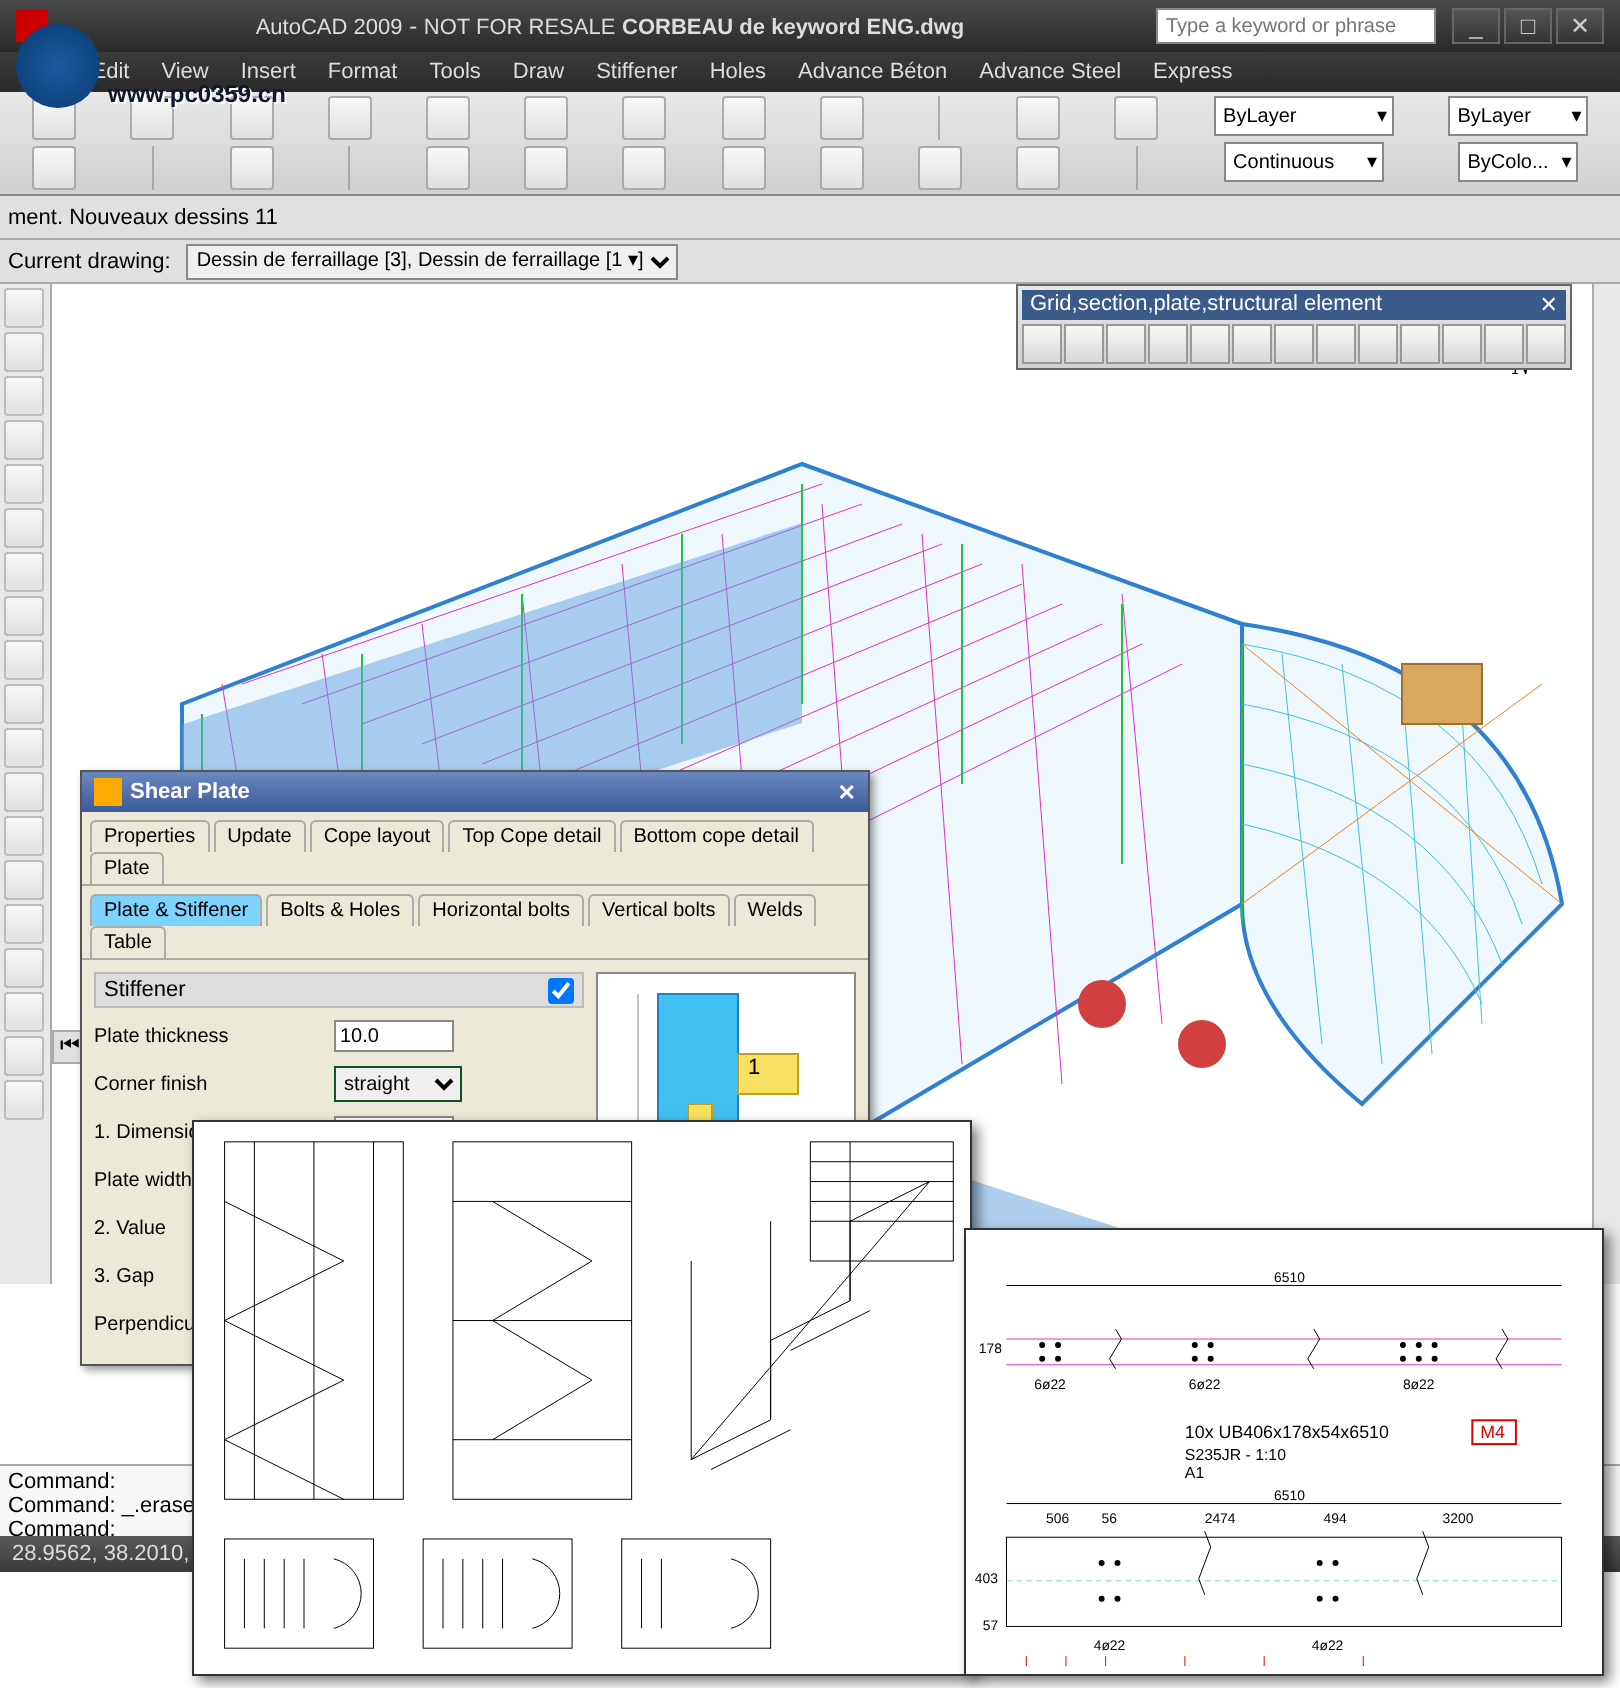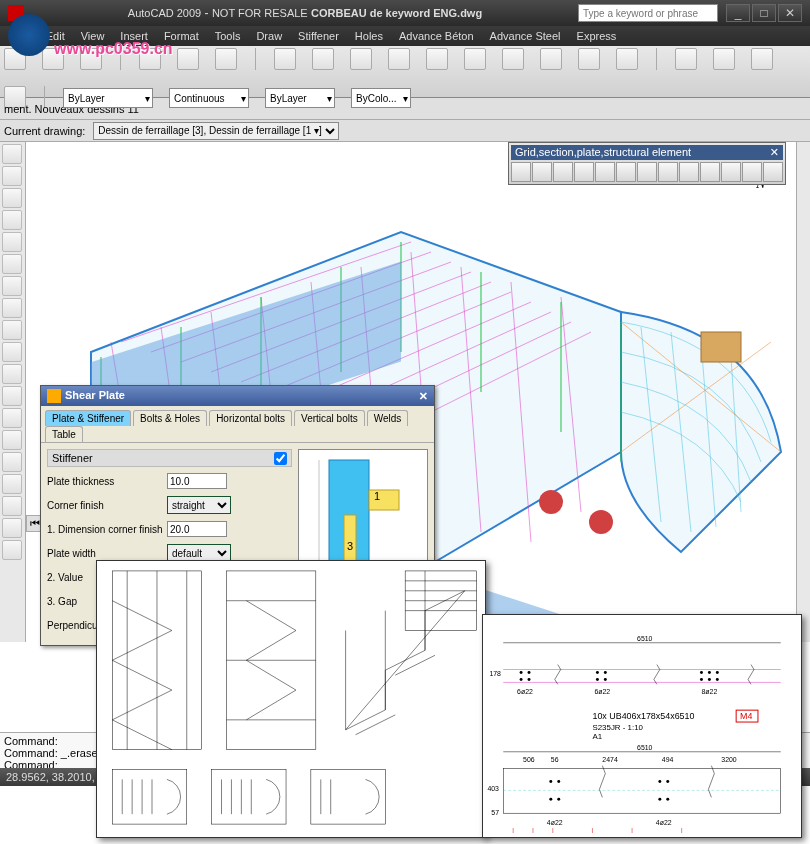--- a/index.html
+++ b/index.html
@@ -8,29 +8,29 @@
 .titlebar { background: linear-gradient(#4a4a4a, #2a2a2a); height: 26px; display: flex; align-items: center; color: #ddd; padding: 0 8px; }
 .titlebar .app-icon { width: 16px; height: 16px; background: #c00; margin-right: 8px; }
 .titlebar .title-text { flex: 1; text-align: center; font-size: 12px; }
 .titlebar .search-box { background: #fff; border: 1px solid #888; width: 140px; height: 18px; padding: 0 4px; font-size: 10px; }
 .titlebar .win-buttons { display: flex; gap: 2px; margin-left: 8px; }
 .titlebar .win-btn { width: 24px; height: 18px; background: linear-gradient(#555,#333); border: 1px solid #666; display: flex; align-items: center; justify-content: center; color: #ccc; font-size: 12px; }
 
 .menubar { background: linear-gradient(#3a3a3a, #2a2a2a); height: 20px; display: flex; color: #ddd; padding-left: 4px; align-items: center; }
 .menubar .menu-item { padding: 0 8px; font-size: 11px; }
 
-.ribbon { background: linear-gradient(#e8e8e8, #d0d0d0); height: 52px; border-bottom: 1px solid #888; display: flex; align-items: flex-end; padding: 2px 4px; gap: 16px; flex-wrap: wrap; }
+.ribbon { background: linear-gradient(#e8e8e8, #d0d0d0); height: 52px; border-bottom: 1px solid #888; display: flex; align-items: center; padding: 2px 4px; gap: 3px; flex-wrap: wrap; flex-direction: column; }
 .ribbon .tool-btn { width: 22px; height: 22px; background: linear-gradient(#f8f8f8,#e0e0e0); border: 1px solid #aaa; border-radius: 2px; }
 .ribbon .sep { width: 1px; height: 22px; background: #aaa; margin: 0 2px; }
 .ribbon .dropdown { background: #fff; border: 1px solid #888; height: 20px; padding: 0 16px 0 4px; display: flex; align-items: center; font-size: 10px; position: relative; }
 .ribbon .dropdown::after { content: "▾"; position: absolute; right: 2px; }
 
 .watermark { position: absolute; top: 12px; left: 8px; z-index: 100; display: flex; align-items: center; }
 .watermark .logo { width: 42px; height: 42px; background: radial-gradient(circle, #1a5aa0, #0a3a70); border-radius: 50%; }
-.watermark .url { color: #ec4899; font-weight: bold; font-size: 16px; margin-left: 4px; text-shadow: 1px 1px #fff; margin-top: 28px; }
+.watermark .url { color: #0f172a; font-weight: bold; font-size: 12px; margin-left: 4px; text-shadow: 1px 1px #fff; margin-top: 28px; }
 
 .toolbar-row2 { background: #e0e0e0; height: 22px; border-bottom: 1px solid #aaa; display: flex; align-items: center; padding: 0 4px; gap: 4px; font-size: 10px; }
 .toolbar-row2 label { margin-right: 4px; }
 .toolbar-row2 select { height: 18px; font-size: 10px; border: 1px solid #888; }
 
 .main-area { position: relative; height: 500px; background: #fff; overflow: hidden; }
 .left-toolbar { position: absolute; left: 0; top: 0; width: 26px; background: #e8e8e8; height: 100%; border-right: 1px solid #aaa; display: flex; flex-direction: column; padding: 2px; gap: 2px; }
 .left-toolbar .tb { width: 20px; height: 20px; background: linear-gradient(#f8f8f8,#e0e0e0); border: 1px solid #bbb; border-radius: 2px; }
 
 .viewport { position: absolute; left: 26px; top: 0; right: 14px; bottom: 0; background: #fff; overflow: hidden; }
@@ -292,20 +292,28 @@
     <div class="mtab active">Model</div>
     <div class="mtab">Layout1</div>
     <div class="mtab">Layout2</div>
   </div>
 </div>
 
 <div class="dialog">
   <div class="dlg-title">
     <span><span class="dlg-icon"></span><span>Shear Plate</span></span>
     <span>✕</span>
+  </div>
+  <div class="tabs">
+    <div class="tab">Properties</div>
+    <div class="tab">Update</div>
+    <div class="tab">Cope layout</div>
+    <div class="tab">Top Cope detail</div>
+    <div class="tab">Bottom cope detail</div>
+    <div class="tab">Plate</div>
   </div>
   <div class="tabs">
     <div class="tab active">Plate &amp; Stiffener</div>
     <div class="tab">Bolts &amp; Holes</div>
     <div class="tab">Horizontal bolts</div>
     <div class="tab">Vertical bolts</div>
     <div class="tab">Welds</div>
     <div class="tab">Table</div>
   </div>
   <div class="dlg-body">

